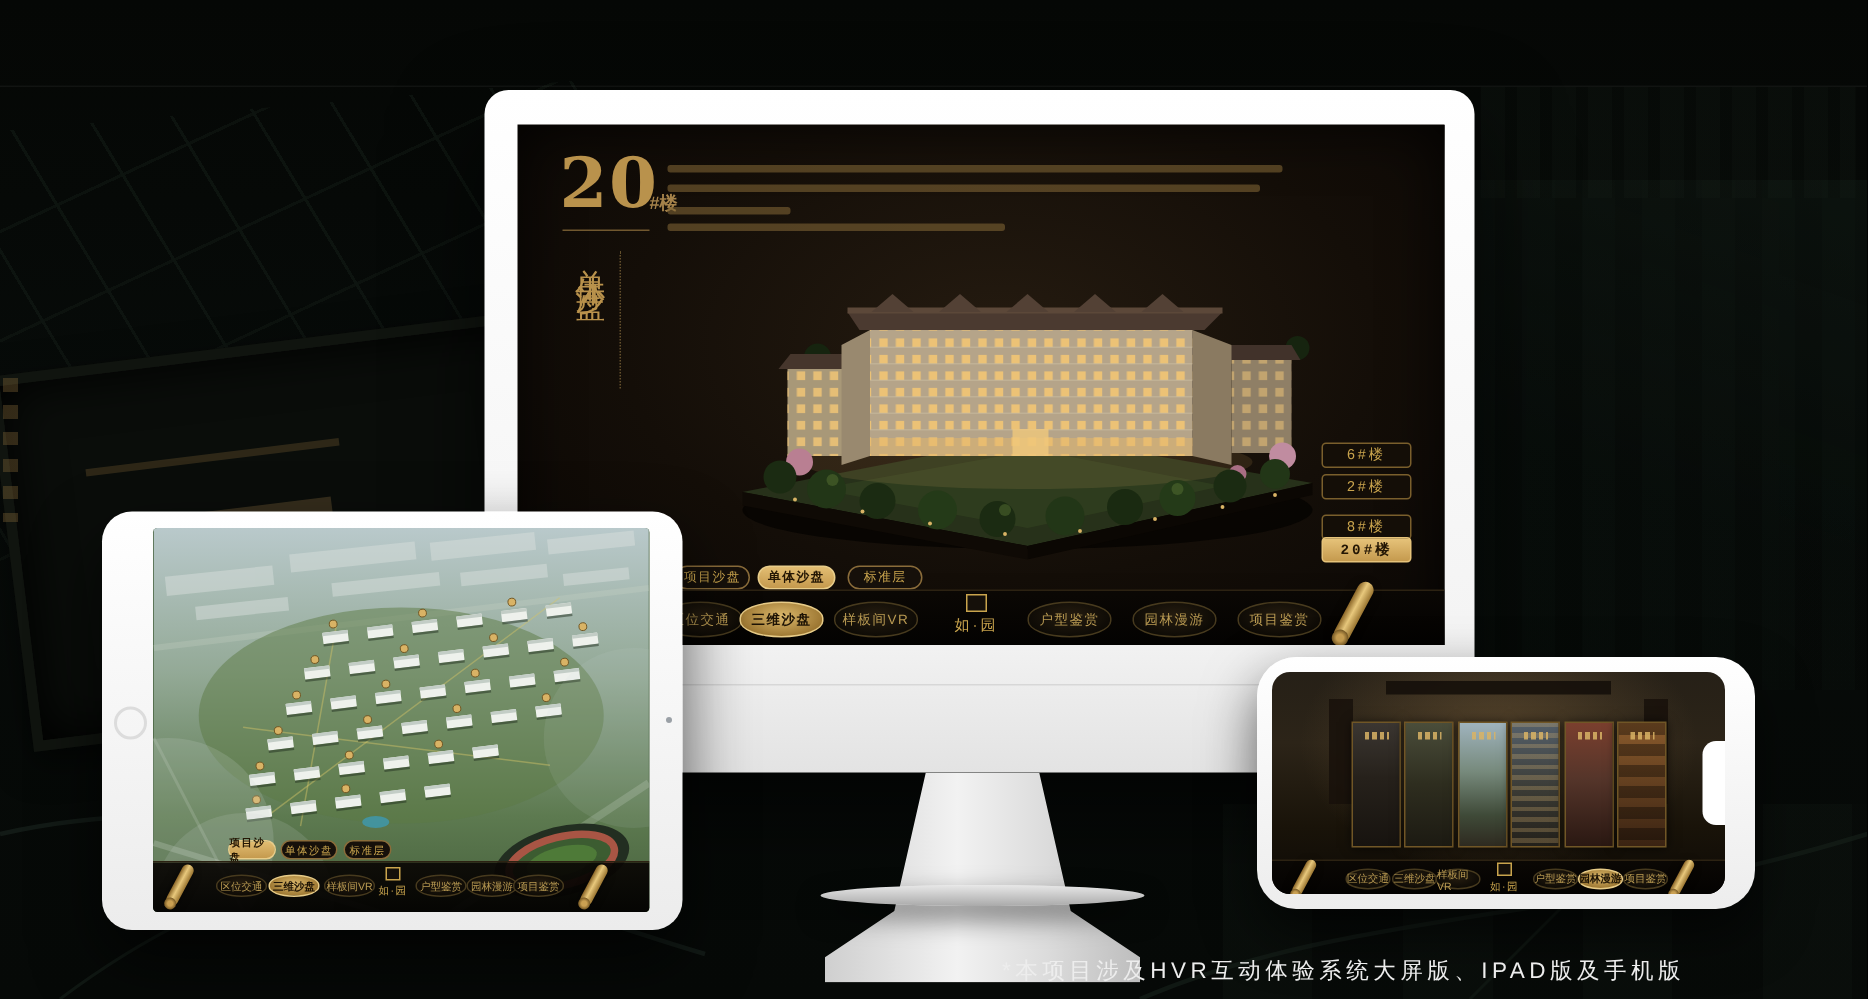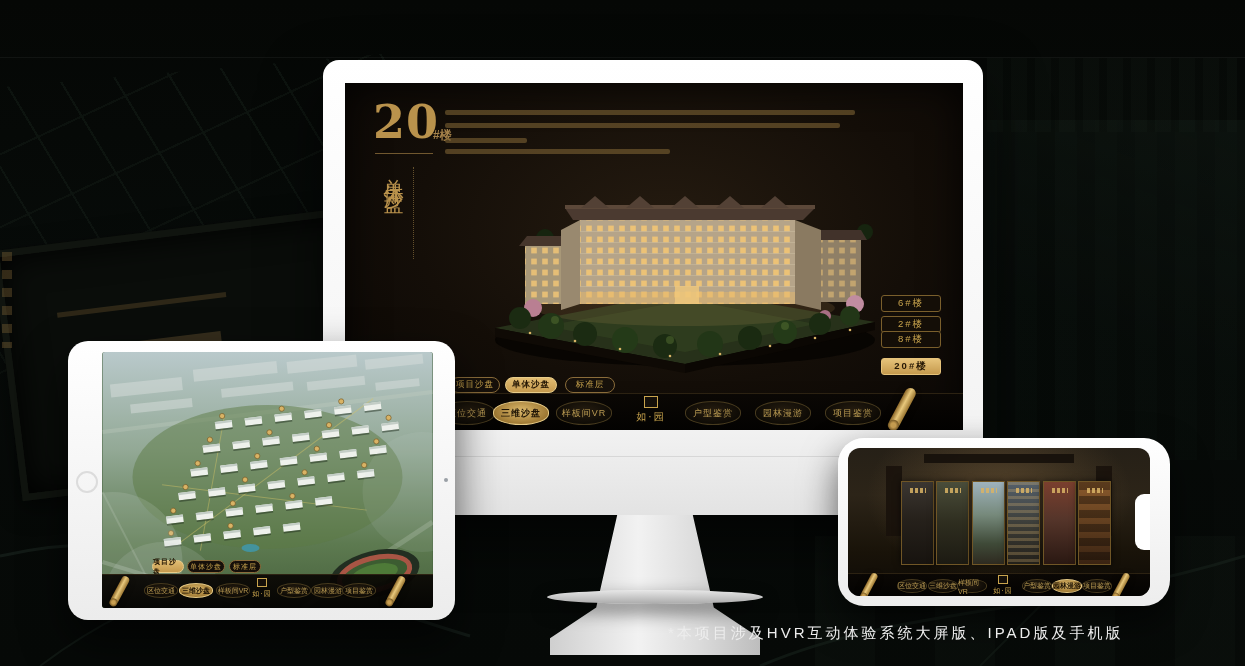--- a/index.html
+++ b/index.html
@@ -25,21 +25,21 @@
   .bg-city-topright{position:absolute;right:8px;top:58px;width:250px;height:74px;opacity:.3;
     background:repeating-linear-gradient(90deg,#131b15 0 16px,#0a0f0b 16px 24px);}
   .bg-photo-br{position:absolute;right:0;bottom:0;width:430px;height:130px;opacity:.5;
     background:repeating-linear-gradient(90deg,rgba(18,26,20,.6) 0 60px,rgba(9,13,10,.6) 60px 120px);}
   .bg-gold-edge{position:absolute;left:2px;top:252px;width:10px;height:96px;opacity:.35;
     background:repeating-linear-gradient(180deg,#8a6c3a 0 9px,transparent 9px 18px);}
   svg.bg-roads{position:absolute;left:0;bottom:0;opacity:.6;}
   
   .title{position:absolute;left:0;top:4px;width:100%;text-align:center;color:#f4f4f4;
     font-size:44px;font-weight:bold;letter-spacing:12px;}
-  .footnote{position:absolute;left:668px;top:624px;color:#ededed;font-size:15px;letter-spacing:3px;white-space:nowrap;}
+  .footnote{position:absolute;left:668px;top:638px;color:#ededed;font-size:15px;letter-spacing:3px;white-space:nowrap;}
   
   .monitor{position:absolute;left:323px;top:60px;width:660px;height:455px;border-radius:16px;
     background:linear-gradient(180deg,#ffffff 0%,#f4f4f4 78%,#e3e3e3 100%);
     box-shadow:0 26px 60px rgba(0,0,0,.6);}
   .chin-line{position:absolute;left:22px;top:396px;width:616px;height:1px;background:#d7d7d7;}
   .m-screen{position:absolute;left:22px;top:23px;width:618px;height:347px;overflow:hidden;
     background:radial-gradient(ellipse at 52% 42%, #251b10 0%, #140e08 55%, #0a0705 100%);
     box-shadow:inset 0 0 40px rgba(0,0,0,.8);}
   .stand-neck{position:absolute;left:227px;top:455px;width:210px;height:140px;
     background:linear-gradient(90deg,#cfcfcf 0%,#f2f2f2 42%,#dcdcdc 70%,#bdbdbd 100%);
@@ -198,22 +198,22 @@
         <circle cx="135" cy="181" r="1.3" fill="#d9b365"></circle>
           <circle cx="185" cy="188" r="1.3" fill="#d9b365"></circle>
         <circle cx="235" cy="186" r="1.3" fill="#d9b365"></circle>
           <circle cx="285" cy="178" r="1.3" fill="#d9b365"></circle>
         <circle cx="330" cy="170" r="1.3" fill="#d9b365"></circle>
           <circle cx="365" cy="162" r="1.3" fill="#d9b365"></circle>
       </svg>
 
       <div class="floor-btn" style="top:212px;">6#楼</div>
       <div class="floor-btn" style="top:233px;">2#楼</div>
-      <div class="floor-btn" style="top:248px;">8#楼</div>
-      <div class="floor-btn active" style="top:275px;">20#楼</div>
+      <div class="floor-btn" style="top:260px;">8#楼</div>
+      <div class="floor-btn active" style="top:275px;font-family:Liberation Mono, monospace;">20#楼</div>
 
       <div class="pill pill-m" style="left:105px;top:294px;width:48px;">项目沙盘</div>
       <div class="pill pill-m active" style="left:160px;top:294px;width:50px;">单体沙盘</div>
       <div class="pill pill-m" style="left:220px;top:294px;width:48px;">标准层</div>
 
       <div class="bar" style="left:0;top:310px;width:618px;height:37px;">
         <div class="emblem em-m" style="left:94px;top:7px;">
             <span>区位交通</span>
           </div>
         <div class="emblem em-m active" style="left:148px;top:7px;">

